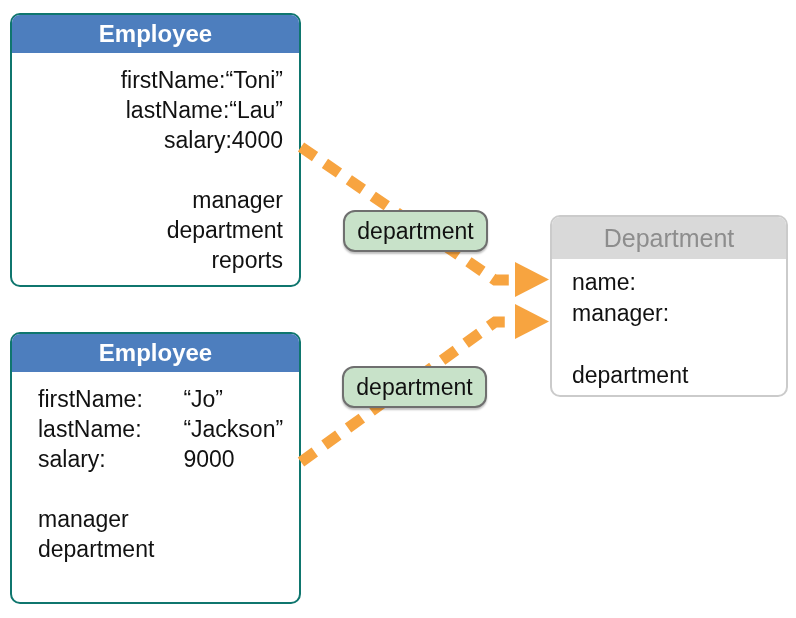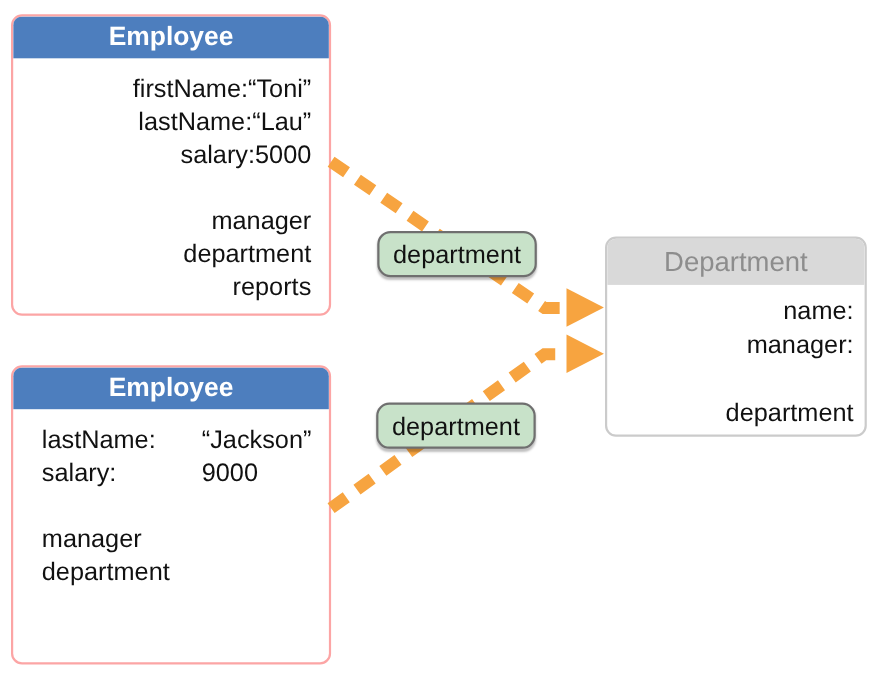--- a/index.html
+++ b/index.html
@@ -9,21 +9,21 @@
     background: #ffffff;
     font-family: "Liberation Sans", sans-serif;
     overflow: hidden;
   }
 
   
   .ebox {
     position: absolute;
     box-sizing: border-box;
     background: #ffffff;
-    border: 2px solid #fca5a5;
+    border: 2px solid #0f766e;
     border-radius: 10px;
     overflow: hidden;
   }
   .ebox .hdr {
     background: #4d7ebe;
     color: #ffffff;
     font-weight: bold;
     font-size: 24px;
     text-align: center;
     height: 38px;
@@ -61,21 +61,21 @@
     font-size: 25px;
     text-align: center;
     height: 42px;
     line-height: 42px;
   }
   .dbox .body {
     padding: 8px 10px 0 20px;
     font-size: 23px;
     color: #111111;
   }
-  .drow { line-height: 31px; min-height: 31px; text-align: right; }
+  .drow { line-height: 31px; min-height: 31px; }
 
   
   .arrows {
     position: absolute;
     left: 0; top: 0;
     width: 796px; height: 618px;
     pointer-events: none;
   }
 
   
@@ -106,40 +106,44 @@
       <div class="row">
         <span class="lbl">firstName:</span>
         <span class="val">“Toni”</span>
       </div>
       <div class="row">
         <span class="lbl">lastName:</span>
         <span class="val">“Lau”</span>
       </div>
       <div class="row">
         <span class="lbl">salary:</span>
-        <span class="val">5000</span>
+        <span class="val">4000</span>
       </div>
       <div class="row">
         <span class="lbl"></span>
       </div>
       <div class="row">
         <span class="lbl">manager</span>
       </div>
       <div class="row">
         <span class="lbl">department</span>
       </div>
       <div class="row">
         <span class="lbl">reports</span>
       </div>
     </div>
   </div>
 
   <div class="ebox" style="left:10px; top:332px; width:291px; height:272px;">
     <div class="hdr">Employee</div>
     <div class="body">
+      <div class="row cols">
+        <span class="lbl">firstName:</span>
+        <span class="val">“Jo”</span>
+      </div>
       <div class="row cols">
         <span class="lbl">lastName:</span>
         <span class="val">“Jackson”</span>
       </div>
       <div class="row cols">
         <span class="lbl">salary:</span>
         <span class="val">9000</span>
       </div>
       <div class="row cols">
         <span class="lbl"></span>

